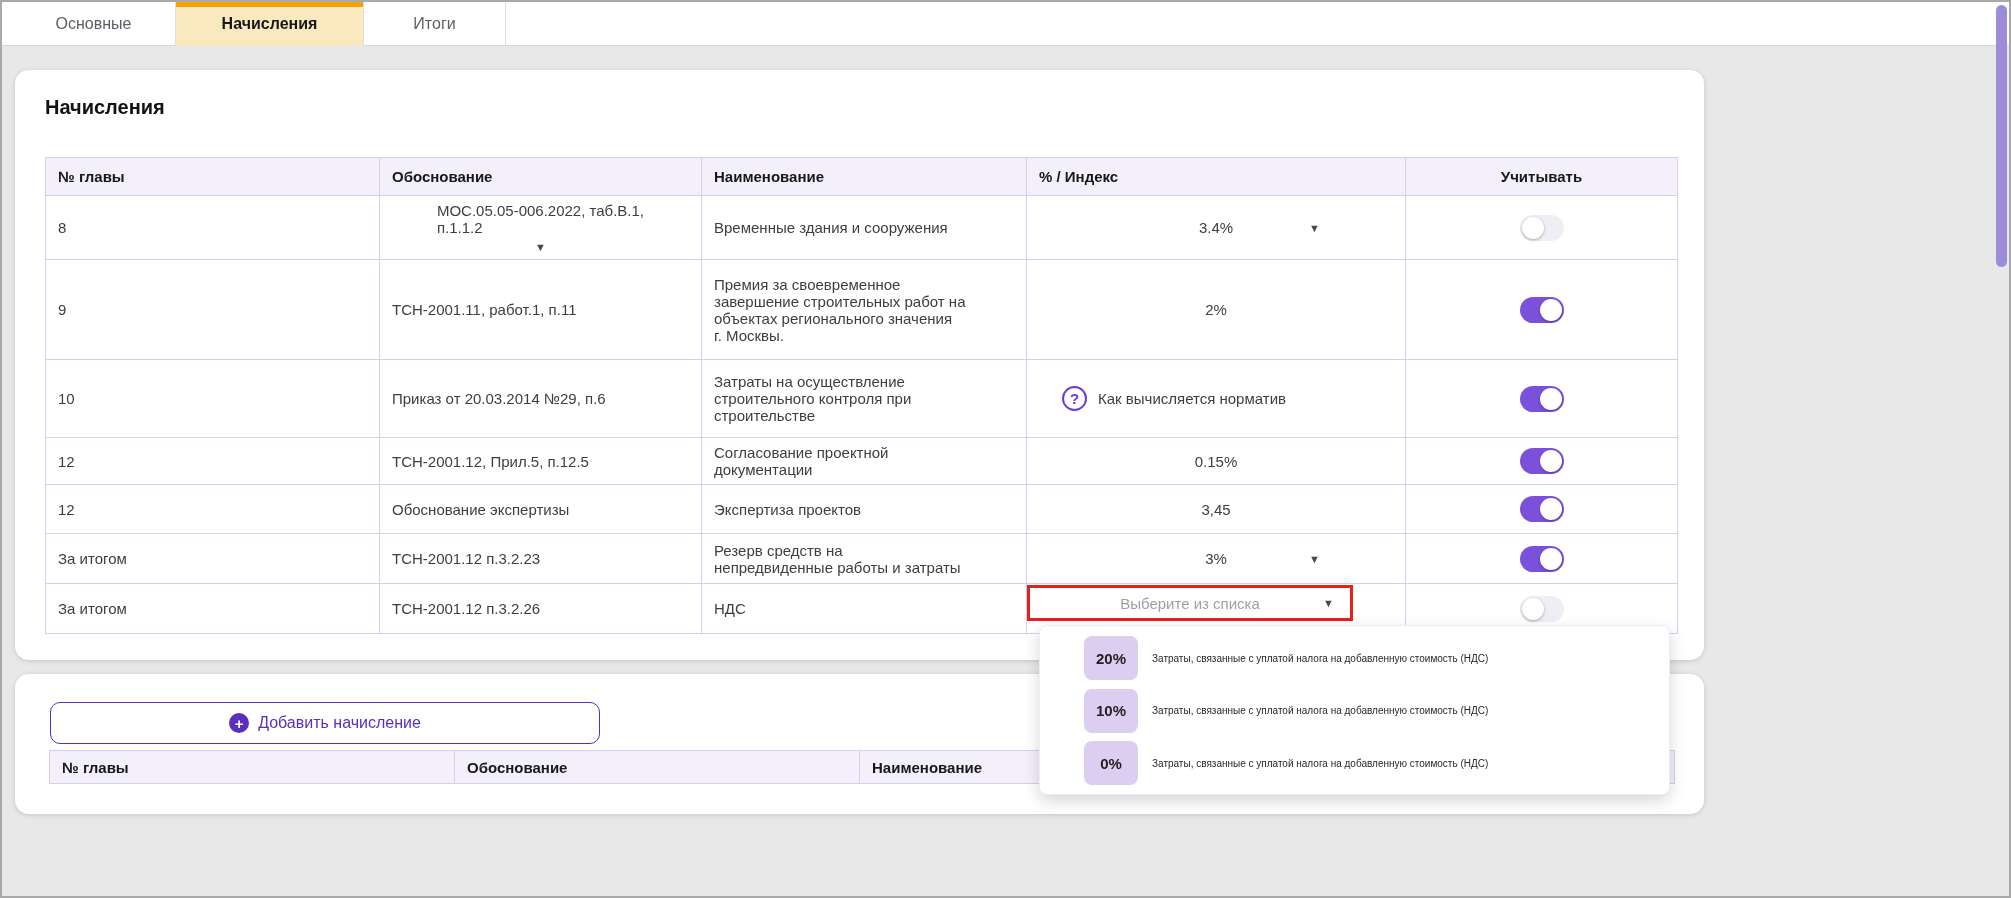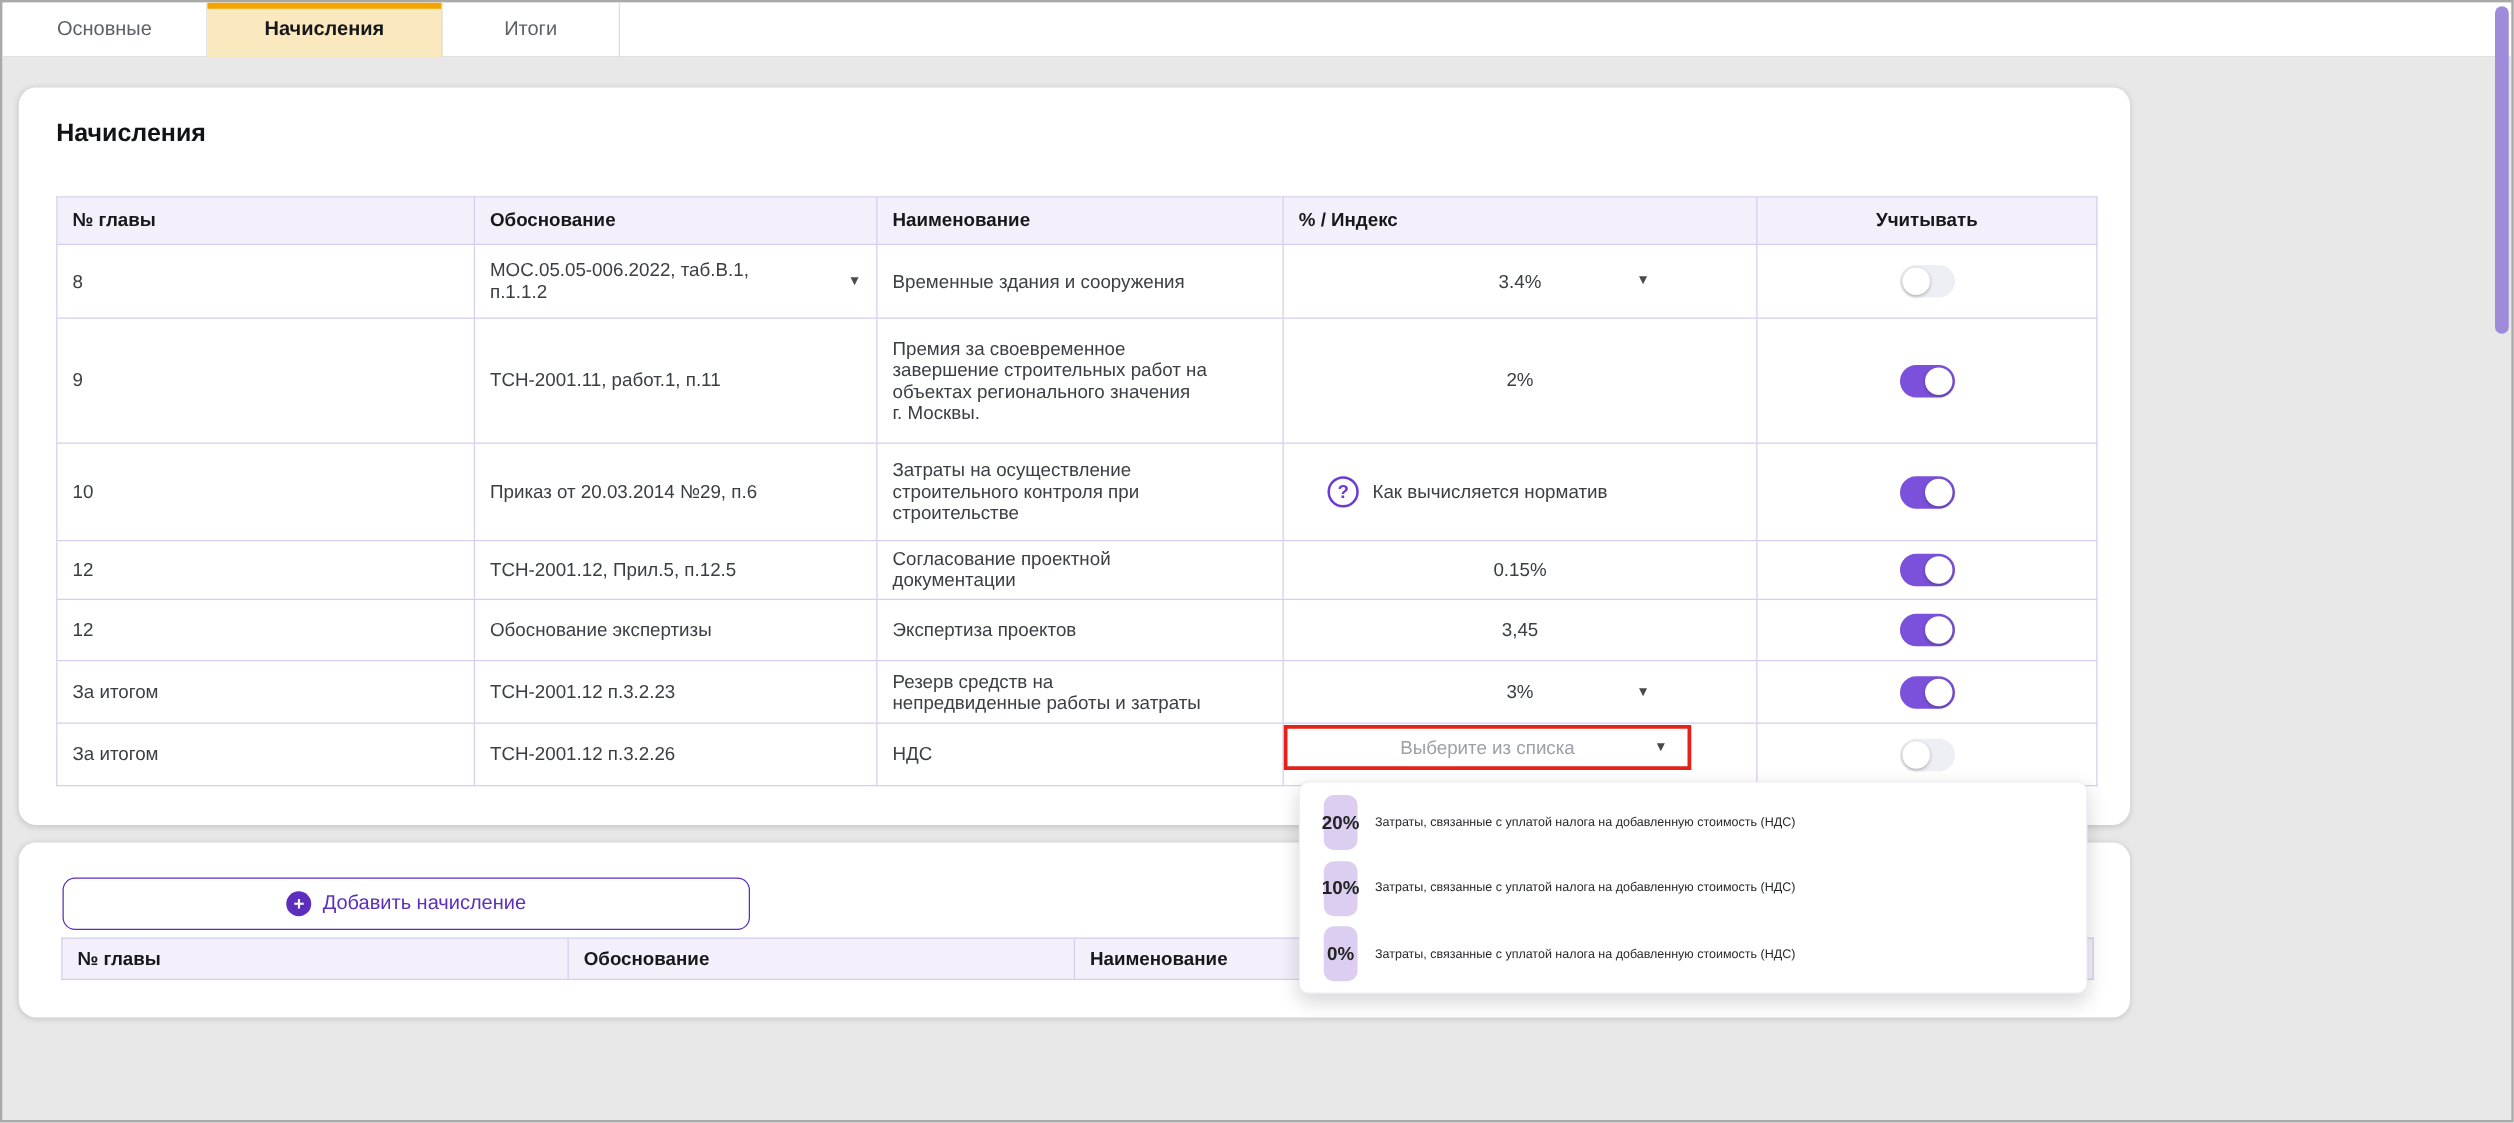--- a/index.html
+++ b/index.html
@@ -1,20 +1,20 @@
 <!DOCTYPE html>
 <html><head>
 <meta charset="utf-8">
 <style>
   * { margin:0; padding:0; box-sizing:border-box; }
   html,body { width:2011px; height:898px; font-family:"Liberation Sans", sans-serif; }
   .screen { position:relative; width:2011px; height:898px; background:#fff; border:2px solid #a9a9a9; overflow:hidden; }
 
   
-  .tabbar { position:absolute; left:0; top:0; width:100%; height:44px; background:#fff; border-bottom:1px solid #d6d6d6; display:flex; padding-left:0; }
+  .tabbar { position:absolute; left:0; top:0; width:100%; height:44px; background:#fff; border-bottom:1px solid #d6d6d6; display:flex; padding-left:10px; }
   .tab { height:44px; display:flex; align-items:center; justify-content:center; font-size:16px; color:#5c6066; border-right:1px solid #dedede; cursor:pointer; position:relative; }
   .tab.t0{width:164px}.tab.t1{width:197px}.tab.t2{width:349px}.tab.t3{width:188px}.tab.t4{width:142px}
   .tab.active { background:#fae8bf; color:#17181a; font-weight:bold; }
   .tab.active::before { content:""; position:absolute; left:0; top:0; width:100%; height:5px; background:#f6a300; }
 
   
   .content { position:absolute; left:0; top:44px; width:2007px; height:850px; background:#e8e8e8; }
   .card { position:absolute; background:#fff; border-radius:14px; box-shadow:0 1px 5px rgba(0,0,0,.15); }
   .card1 { left:13px; top:24px; width:1689px; height:590px; }
   .card2 { left:13px; top:628px; width:1689px; height:140px; }
@@ -22,21 +22,21 @@
 
   
   table.t1 { position:absolute; left:30px; top:87px; width:1632px; border-collapse:collapse; table-layout:fixed; }
   table.t1 th, table.t1 td { border:1px solid #d8cdee; vertical-align:middle; font-size:15px; color:#3b3e43; padding:6px 12px; }
   table.t1 th { background:#f3f0fb; height:38px; font-weight:bold; color:#17181a; text-align:left; }
   table.t1 th.center { text-align:center; }
   tr.r1{height:59px} tr.r2{height:100px} tr.r3{height:78px} tr.r4{height:46px} tr.r5{height:49px} tr.r6{height:50px} tr.r7{height:50px}
   .pre { white-space:pre-line; }
   td.c4 { text-align:center; position:relative; padding:0 10px; }
   .caret { font-size:11px; color:#4a4a4a; line-height:1; }
-  .basis-flex { display:flex; align-items:center; justify-content:space-between; gap:6px; }
+  .basis-flex { display:flex; align-items:center; justify-content:space-between; gap:6px;flex-direction:column; }
   .caret-abs { position:absolute; left:282px; top:50%; transform:translateY(-50%); }
   .help-cell { display:flex; align-items:center; gap:11px; padding-left:23px; text-align:left; }
   .q-icon { width:25px; height:25px; border:2px solid #6a3bd8; border-radius:50%; color:#6a3bd8; font-size:15px; font-weight:bold; display:flex; align-items:center; justify-content:center; flex:0 0 auto; }
   td.c5 { text-align:center; }
 
   
   .toggle { display:inline-block; width:44px; height:26px; border-radius:13px; position:relative; cursor:pointer; vertical-align:middle; }
   .toggle.off { background:#edeff4; }
   .toggle.on { background:#7b51db; }
   .toggle .knob { position:absolute; top:2px; width:22px; height:22px; border-radius:50%; background:#fff; box-shadow:0 1px 3px rgba(0,0,0,.3); }
@@ -51,21 +51,21 @@
   
   .add-btn { position:absolute; left:35px; top:28px; width:550px; height:42px; background:#fff; border:1.5px solid #5b2ebe; border-radius:10px; display:flex; align-items:center; justify-content:center; gap:9px; font-size:16px; color:#5b2ebe; font-family:"Liberation Sans", sans-serif; cursor:pointer; }
   .plus-icon { width:20px; height:20px; border-radius:50%; background:#5b2ebe; color:#fff; font-size:15px; font-weight:bold; display:flex; align-items:center; justify-content:center; line-height:1; }
   .table2 { position:absolute; left:34px; top:76px; width:1626px; height:34px; display:flex; background:#f3f0fb; border:1px solid #d8cdee; }
   .table2 .h { height:100%; display:flex; align-items:center; padding:0 12px; font-size:15px; font-weight:bold; color:#17181a; border-right:1px solid #d8cdee; }
   .table2 .h.h1{width:405px} .table2 .h.h2{width:405px} .table2 .h.h3{flex:1; border-right:none;}
 
   
   .dropdown { position:absolute; left:1037px; top:579px; width:631px; height:170px; background:#fff; border:1px solid #efecf5; border-radius:8px; box-shadow:0 6px 16px rgba(0,0,0,.16); z-index:10; padding:6px 0; }
   .opt { height:52.5px; display:flex; align-items:center; padding-left:19px; cursor:pointer; }
-  .opt .badge { width:27px; height:44px; border-radius:8px; background:#dbcef1; display:flex; align-items:center; justify-content:center; font-size:15px; font-weight:bold; color:#222; flex:0 0 auto; }
+  .opt .badge { width:54px; height:44px; border-radius:8px; background:#dbcef1; display:flex; align-items:center; justify-content:center; font-size:15px; font-weight:bold; color:#222; flex:0 0 auto;margin-left:25px; }
   .opt .lbl { margin-left:14px; font-size:10px; color:#26282b; white-space:nowrap; }
 
   
   .scroll-thumb { position:absolute; right:2px; top:3px; width:11px; height:262px; background:#9e8bd9; border-radius:6px; z-index:20; }
 </style>
 </head>
 <body>
 
 <div class="screen">
 

